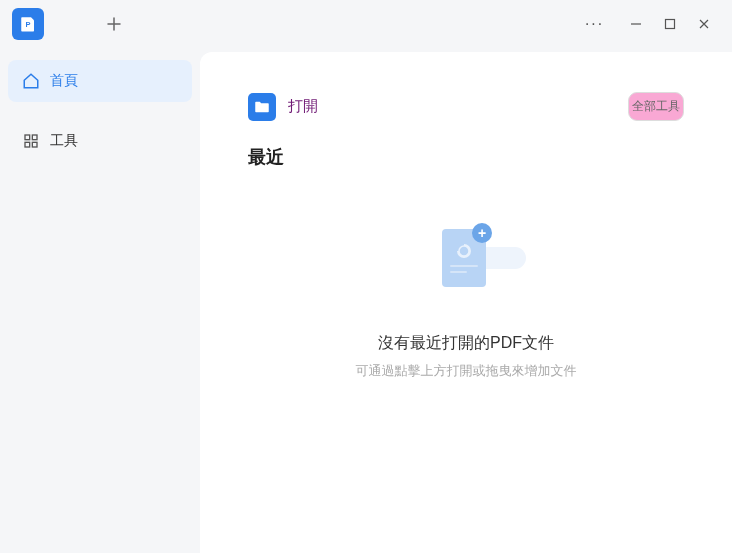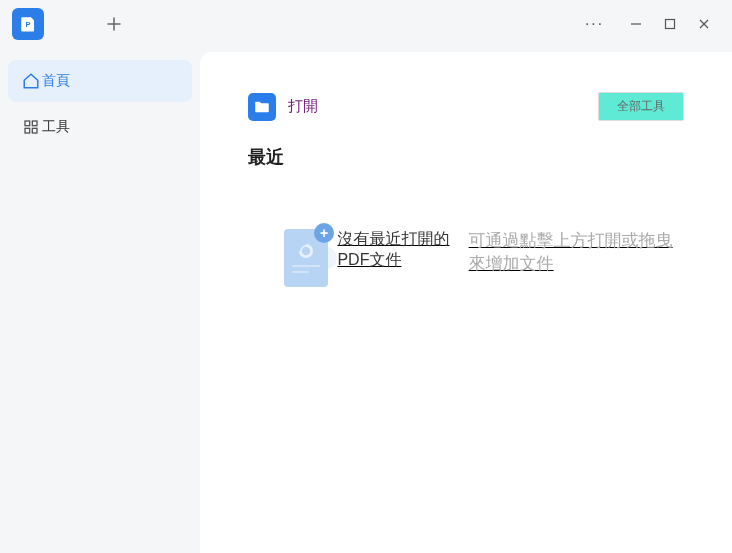--- a/index.html
+++ b/index.html
@@ -80,22 +80,22 @@
     }
     .sidebar-item {
       height: 42px;
       display: flex;
       align-items: center;
       padding: 12px 14px;
       border-radius: 8px;
       cursor: pointer;
       color: #333;
       font-size: 14px;
-      gap: 2px;
-      margin-bottom: 4px;
+      gap: 10px;
+      margin-bottom: 18px;
     }
     .sidebar-item.active {
       background: #e6f0fd;
       color: #2b7de9;
     }
     .sidebar-icon {
       width: 18px;
       height: 18px;
       display: flex;
       align-items: center;
@@ -138,39 +138,39 @@
     }
     .action-label {
       font-size: 15px;
       color: #701a75;
       font-weight: 500;
     }
     .action-spacer {
       flex: 1;
     }
     .all-tools-btn {
-      padding: 5px 18px;
+      padding: 5px 3px;
       border: 1px solid #ddd;
-      border-radius: 2px;
+      border-radius: 9px;
       font-size: 12px;
       color: #666;
       cursor: pointer;
-      background: #5eead4;
+      background: #f9a8d4;
     }
     .recent-title {
       margin-top: 24px;
       font-size: 18px;
       font-weight: 600;
       color: #222;
     }
     .empty-state {
       display: flex;
-      flex-direction: row;
+      flex-direction: column;
+      align-items: center;
       margin-top: 60px;
-      text-decoration: underline;
     }
     .empty-illustration {
       width: 120px;
       height: 80px;
       position: relative;
       margin-bottom: 24px;
     }
     .cloud-back {
       position: absolute;
       right: 0;
@@ -228,21 +228,21 @@
     }
     .doc-line.short {
       width: 60%;
     }
     .empty-title {
       font-size: 16px;
       color: #333;
       margin-bottom: 8px;
     }
     .empty-subtitle {
-      font-size: 17px;
+      font-size: 13px;
       color: #aaa;
     }
   </style>
 </head>
 <body>
 
 <div class="titlebar">
   <div class="app-logo">
     <svg width="18" height="18" viewBox="0 0 24 24">
       <path d="M4 3 h12 l4 4 v14 a1 1 0 0 1 -1 1 H4 a1 1 0 0 1 -1 -1 V4 a1 1 0 0 1 1 -1 z" fill="#fff"></path>

